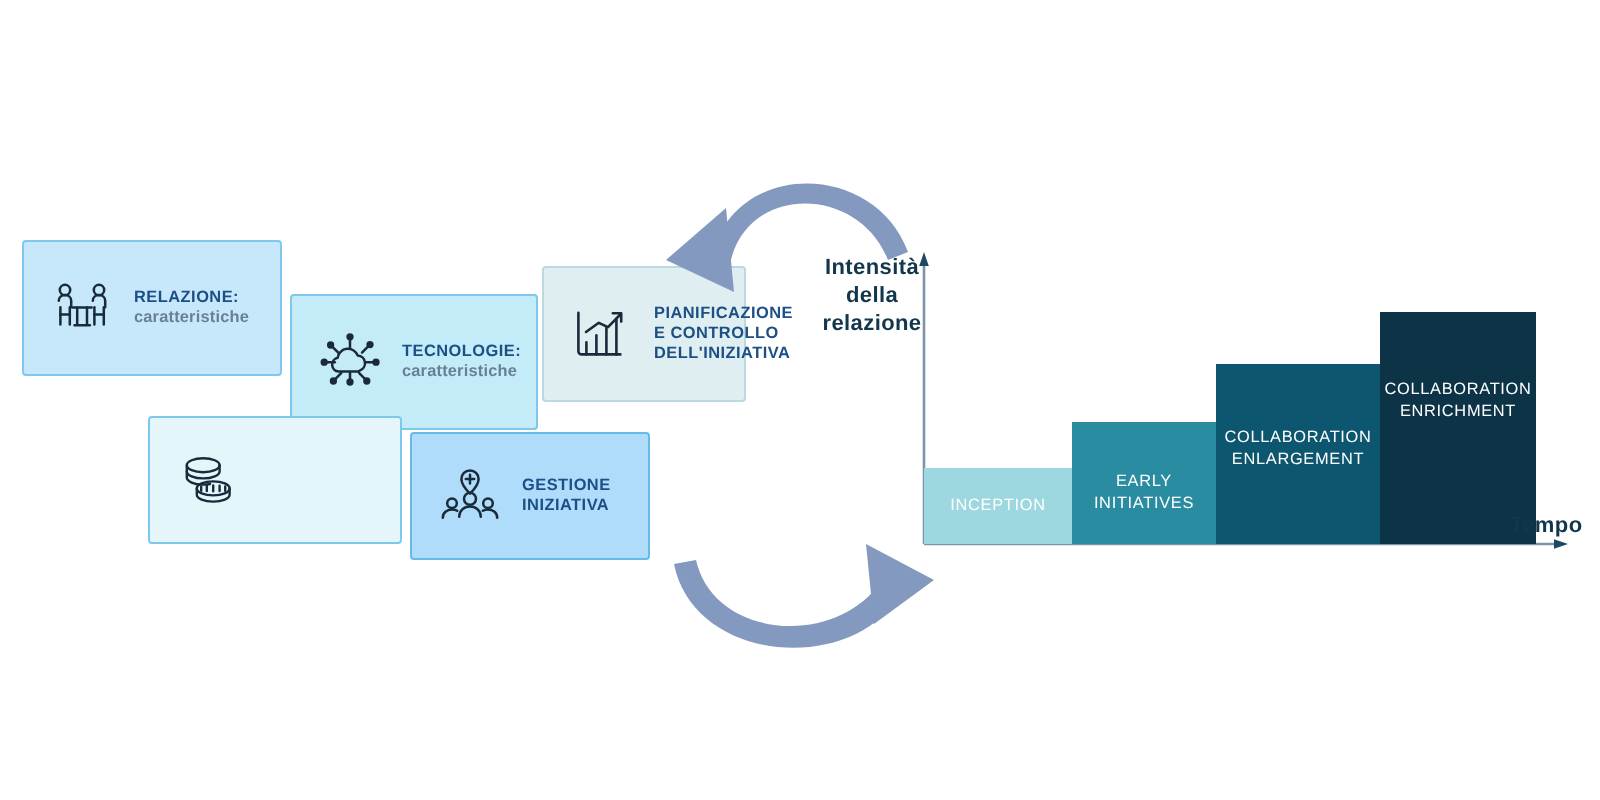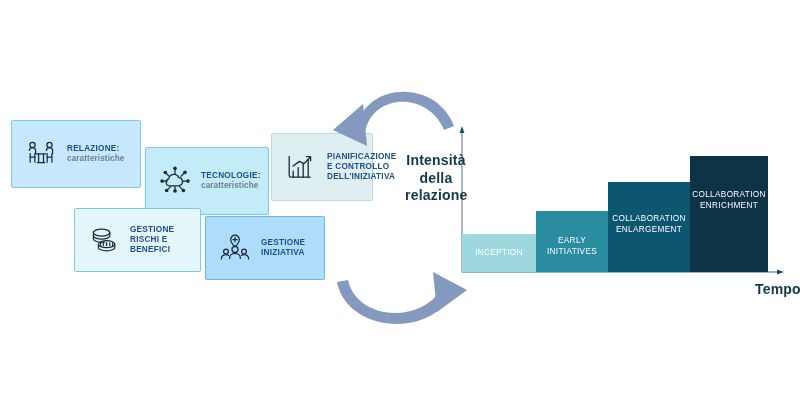--- a/index.html
+++ b/index.html
@@ -79,26 +79,25 @@
   
   #chart-panel {
     position: absolute;
     left: 400px; top: 110px;
     width: 400px; height: 180px;
   }
   #chart-svg { display:block; }
 
   .axis-label {
     position: absolute;
-    font-size: 14px;
+    font-size: 11px;
     font-weight: bold;
     color: #12374d;
     letter-spacing: .2px;
     line-height: 1.25;
-    margin-top: 24px;
   }
   #y-axis-label {
     left: 5px;
     top: 18px;
     width: 62px;
     text-align: center;
   }
   #x-axis-label {
     left: 355px;
     top: 147px;
@@ -187,23 +186,20 @@
     <span class="card-icon">
       <svg width="32" height="28" viewBox="0 0 32 28" fill="none" stroke="#1b2a3a" stroke-width="1.2" stroke-linecap="round" stroke-linejoin="round">
         <ellipse cx="13.6" cy="6.6" rx="8.2" ry="3.5"></ellipse>
         <path d="M5.4 6.6v3.1c0 1.9 3.7 3.5 8.2 3.5s8.2-1.6 8.2-3.5V6.6"></path>
         <path d="M5.4 9.8v3c0 1.9 3.7 3.5 8.2 3.5 1.2 0 2.4-.1 3.4-.3"></path>
         <ellipse cx="18.6" cy="18.2" rx="8.2" ry="3.5"></ellipse>
         <path d="M10.4 18.2v3.2c0 1.9 3.7 3.4 8.2 3.4s8.2-1.5 8.2-3.4v-3.2"></path>
         <path d="M12.6 17.2v2.2M15.4 16.9v2.6M18.6 16.7v2.9M21.8 16.9v2.6M24.6 17.2v2.2"></path>
       </svg>
     </span>
-    <span class="card-text">
-      <span class="card-title" style="display: block;">GESTIONE RISCHI E BENEFICI</span>
-    </span>
   </div>
 
   <div class="card" id="card-iniziativa">
     <span class="card-icon">
       <svg width="32" height="30" viewBox="0 0 32 30" fill="none" stroke="#1b2a3a" stroke-width="1.25" stroke-linecap="round" stroke-linejoin="round">
         <path d="M16 2.2a4.3 4.3 0 0 0-4.3 4.3c0 3.1 4.3 7.3 4.3 7.3s4.3-4.2 4.3-7.3A4.3 4.3 0 0 0 16 2.2z"></path>
         <path d="M16 4.4v4.3M13.9 6.5h4.2"></path>
         <circle cx="16" cy="16.4" r="3"></circle>
         <path d="M10.6 25.4c0-3 2.4-5.1 5.4-5.1s5.4 2.1 5.4 5.1"></path>
         <circle cx="7" cy="18.6" r="2.4"></circle>

